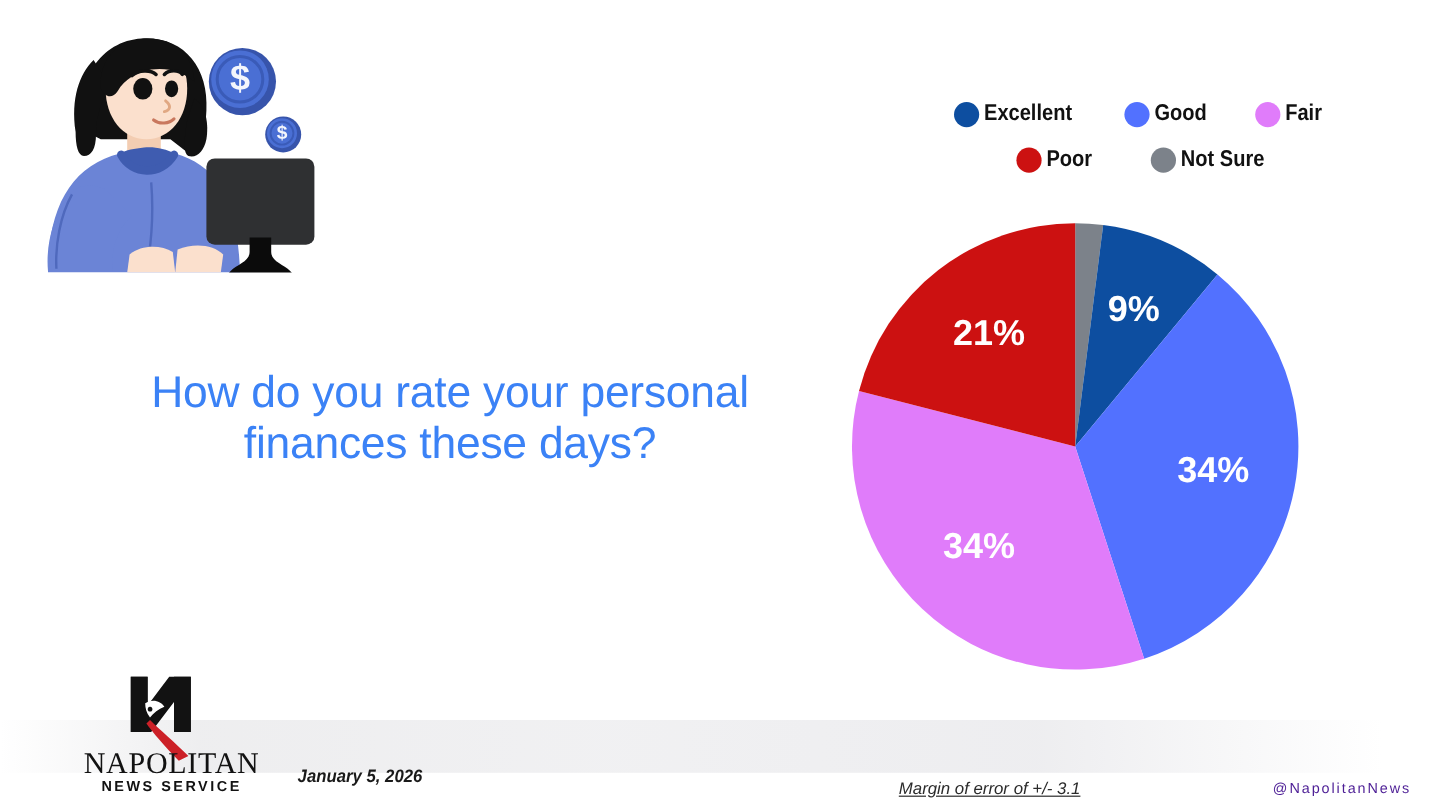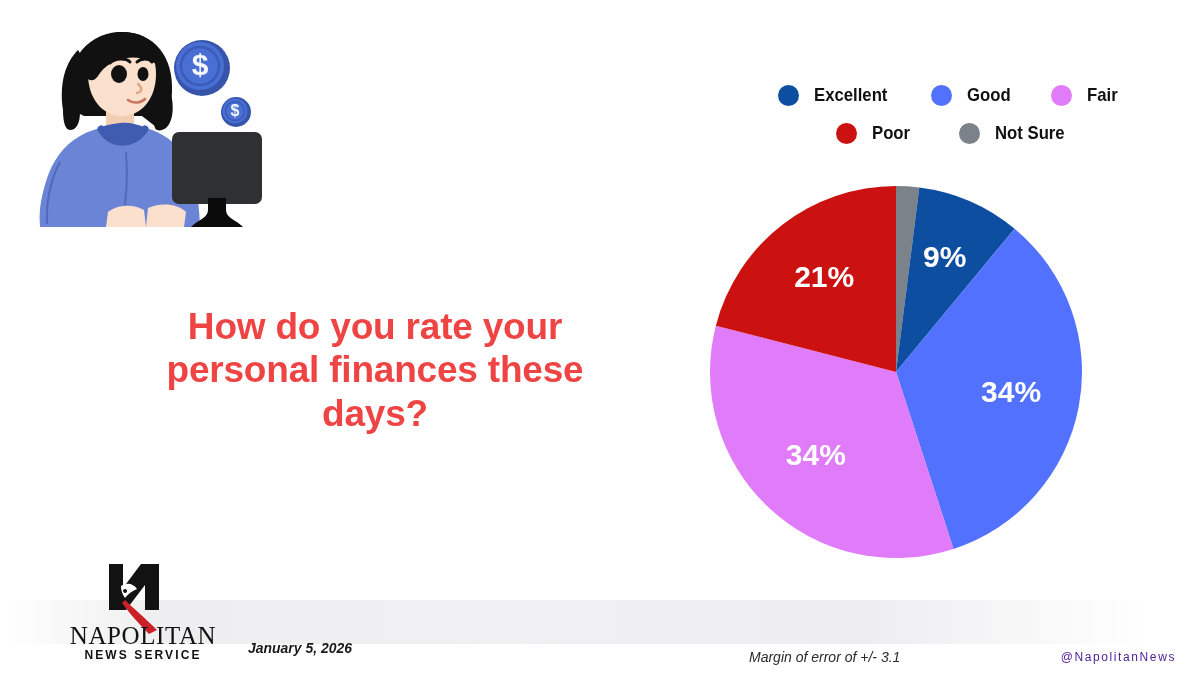--- a/index.html
+++ b/index.html
@@ -16,39 +16,39 @@
   
   .illustration { position:absolute; left:22px; top:12px; width:250px; height:215px; }
   .illustration svg { display:block; width:100%; height:100%; }
 
   
   .title-block {
     position:absolute; left:120px; top:305px; width:510px;
     text-align:center;
   }
   .title-block h1 {
-    color:#ef4444;
+    color:#3b82f6;
     font-family:"Liberation Sans", sans-serif;
     font-size:37px;
-    font-weight:bold;
+    font-weight:normal;
     line-height:1.17;
     letter-spacing:-0.2px;
   }
 
   
   .legend {
     position:absolute; left:700px; top:84px; width:500px;
   }
   .legend-row {
     display:flex; justify-content:center; align-items:center;
     gap:34px;
     margin-bottom:12px;
   }
   .legend-row.row-2 { gap:44px; padding-left:10px;margin-top:16px; }
-  .legend-item { display:flex; align-items:center; gap:15px;text-align:center; }
+  .legend-item { display:flex; align-items:center; gap:4px;text-align:center; }
   .legend-dot {
     width:21px; height:21px; border-radius:50%;
     flex:0 0 auto;
   }
   .legend-label {
     font-family:"Liberation Sans", sans-serif;
     font-size:19px;
     font-weight:bold;
     color:#111111;
     white-space:nowrap;
@@ -91,20 +91,21 @@
     transform-origin:left center;
     white-space:nowrap;
   }
   .footer-moe {
     position:absolute; left:749px; top:657px;
     font-family:"Liberation Sans", sans-serif;
     font-size:14px; font-style:italic;
     color:#2b2b2b;
     transform:translateY(-50%);
     white-space:nowrap;
+    text-decoration:underline;
   }
   .footer-handle {
     position:absolute; right:24px; top:657px;
     font-family:"Liberation Sans", sans-serif;
     font-size:12px;
     color:#4c1d95;
     letter-spacing:1.6px;
     transform:translateY(-50%);
     white-space:nowrap;
   }

